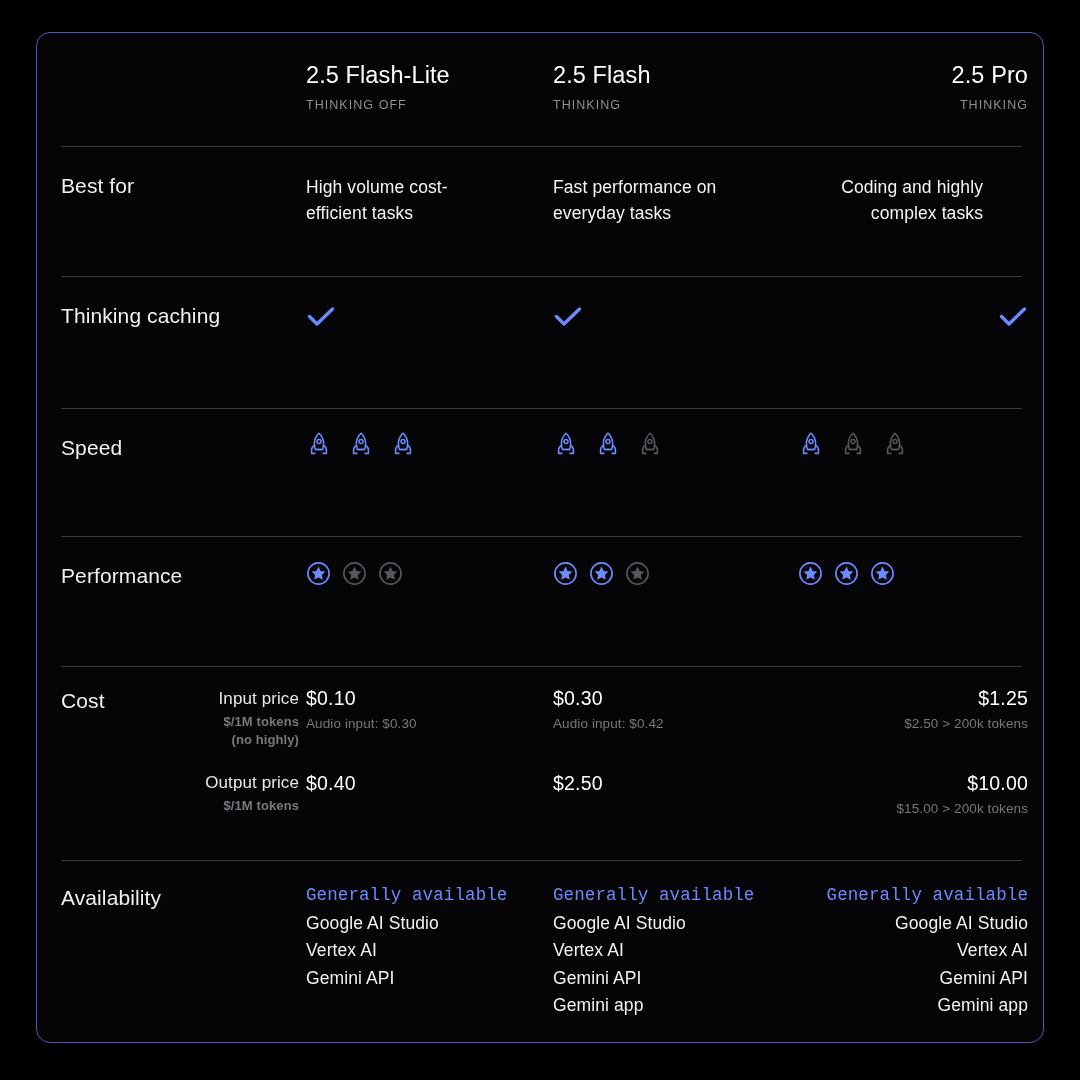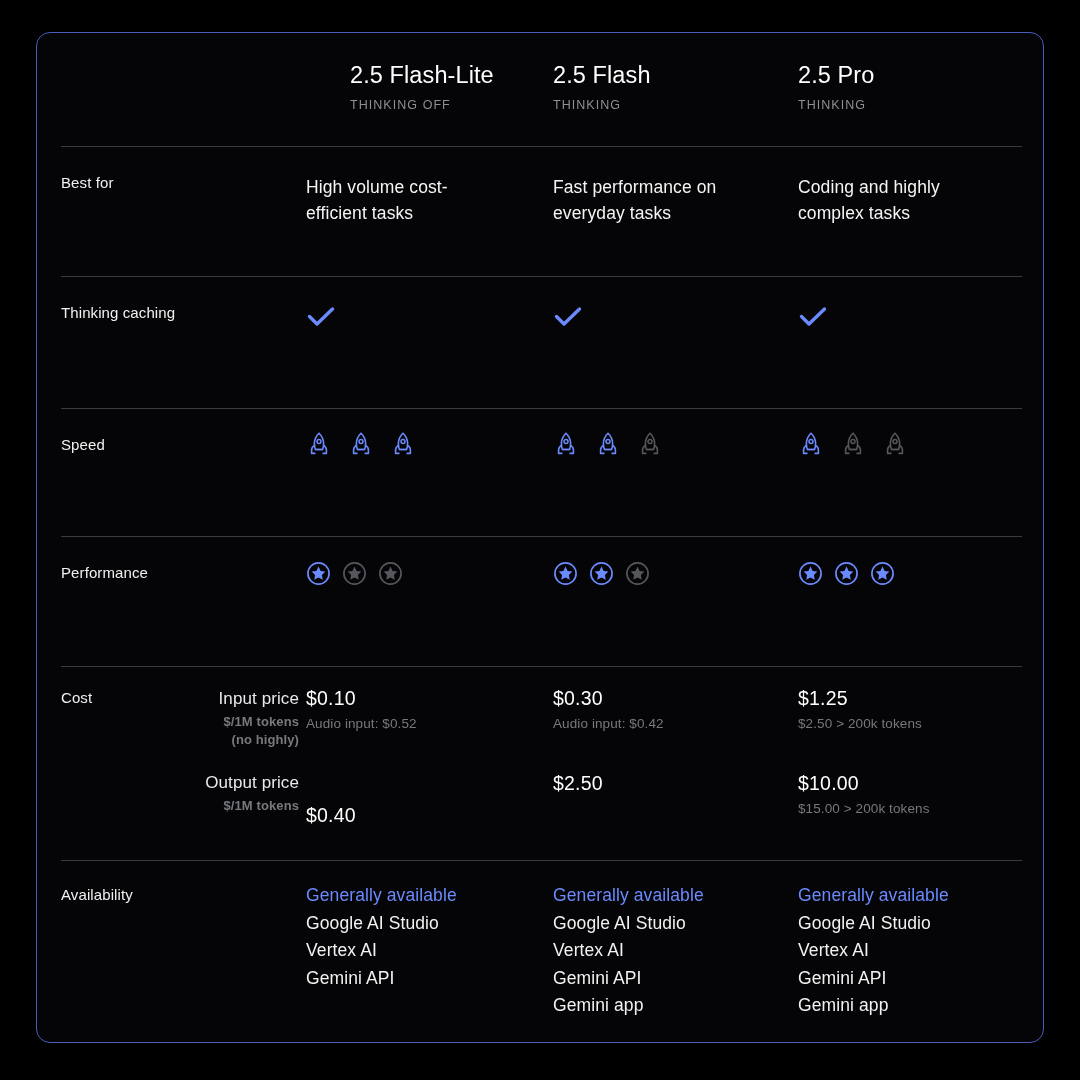--- a/index.html
+++ b/index.html
@@ -41,30 +41,30 @@
     width: 961px;
     height: 1px;
     background: #3a3a3c;
   }
 
   .label-col {
     position: absolute;
     left: 24px;
     width: 230px;
     color: #f1f1f1;
-    font-size: 15px;
+    font-size: 21px;
     letter-spacing: 0.1px;
   }
   .col {
     position: absolute;
     width: 230px;
   }
   .c0 { left: 269px; }
   .c1 { left: 516px; }
-  .c2 { left: 761px; }
+  .c2 { left: 761px; text-align: right; }
 
   
   .model-title {
     color: #ffffff;
     font-size: 23.5px;
     font-weight: 400;
     letter-spacing: 0.1px;
     white-space: nowrap;
   }
   .model-sub {
@@ -126,34 +126,35 @@
     margin-top: 5px;
     line-height: 18px;
   }
 
   
   .avail-ga {
     color: #6b8afd;
     font-size: 17.5px;
     line-height: 27.5px;
     letter-spacing: 0.1px;
+    font-family: Liberation Mono, monospace;
   }
   .avail-item {
     color: #f2f2f2;
     font-size: 17.5px;
     line-height: 27.5px;
     letter-spacing: 0.1px;
   }
 </style>
 </head>
 <body>
 
 <div class="card">
   <div class="grid" id="grid">
-      <div class="col c0" style="top: 29px; margin-left: 44px;">
+      <div class="col c0" style="top: 29px;">
         <div class="model-title">2.5 Flash-Lite</div>
         <div class="model-sub">THINKING OFF</div>
       </div>
       <div class="col c1" style="top: 29px;">
         <div class="model-title">2.5 Flash</div>
         <div class="model-sub">THINKING</div>
       </div>
       <div class="col c2" style="top: 29px;">
         <div class="model-title">2.5 Pro</div>
         <div class="model-sub">THINKING</div>
@@ -333,35 +334,35 @@
       </div>
       <div class="divider" style="top: 633px;"></div>
       <div class="label-col" style="top: 656px;">Cost</div>
       <div class="cost-sublabel" style="top: 655px;">
         <div class="main">Input price</div>
         <div class="sub">$/1M tokens</div>
         <div class="sub" style="margin-top: 0px;">(no highly)</div>
       </div>
       <div class="col c0" style="top: 653px;">
         <div class="price-main">$0.10</div>
-        <div class="price-note">Audio input: $0.52</div>
+        <div class="price-note">Audio input: $0.30</div>
       </div>
       <div class="col c1" style="top: 653px;">
         <div class="price-main">$0.30</div>
         <div class="price-note">Audio input: $0.42</div>
       </div>
       <div class="col c2" style="top: 653px;">
         <div class="price-main">$1.25</div>
         <div class="price-note">$2.50 &gt; 200k tokens</div>
       </div>
       <div class="cost-sublabel" style="top: 739px;">
         <div class="main">Output price</div>
         <div class="sub">$/1M tokens</div>
       </div>
-      <div class="col c0" style="top: 738px; margin-top: 32px;">
+      <div class="col c0" style="top: 738px;">
         <div class="price-main">$0.40</div>
       </div>
       <div class="col c1" style="top: 738px;">
         <div class="price-main">$2.50</div>
       </div>
       <div class="col c2" style="top: 738px;">
         <div class="price-main">$10.00</div>
         <div class="price-note">$15.00 &gt; 200k tokens</div>
       </div>
       <div class="divider" style="top: 827px;"></div>

